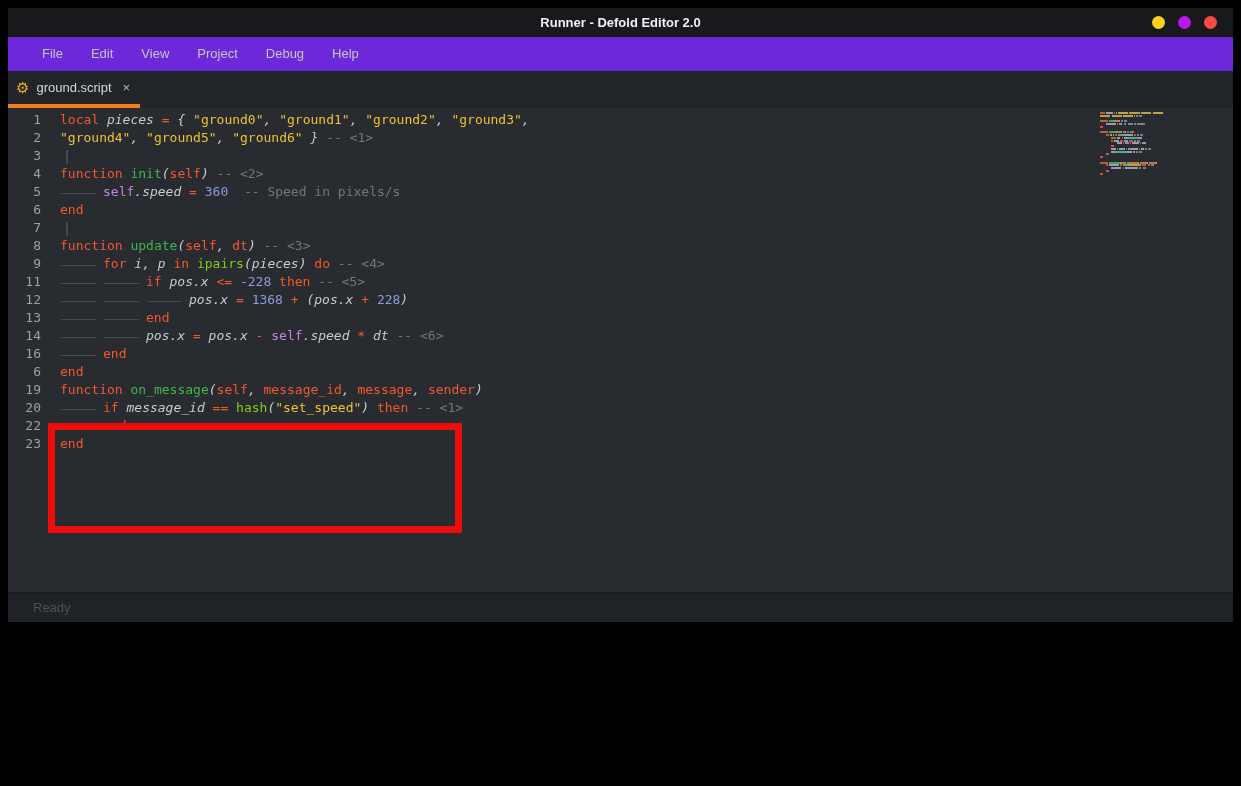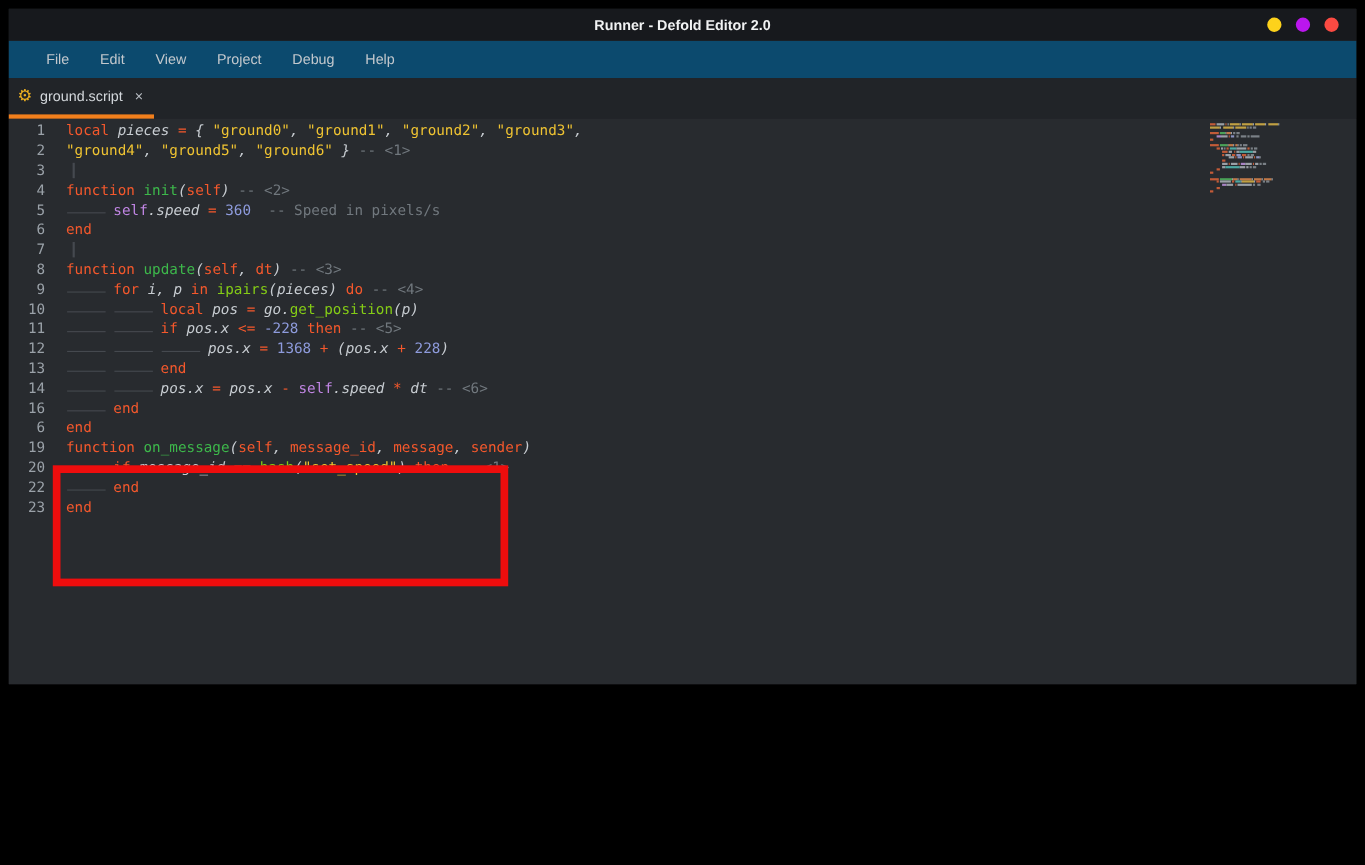--- a/index.html
+++ b/index.html
@@ -8,21 +8,21 @@
 
   .window{position:absolute;left:8px;top:8px;width:1225px;height:614px;background:#282b2f;display:flex;flex-direction:column;}
 
   
   .titlebar{height:29px;background:#17191d;position:relative;flex:0 0 auto;}
   .titlebar .title{position:absolute;left:0;right:0;top:0;height:29px;line-height:29px;text-align:center;color:#f1f2f3;font-weight:bold;font-size:13px;}
   .win-controls{position:absolute;right:16px;top:8px;display:flex;gap:13px;}
   .win-dot{width:13px;height:13px;border-radius:50%;}
 
   
-  .menubar{height:34px;background:#0c4a6e;display:flex;align-items:flex-end;padding-left:20px;flex:0 0 auto;}
+  .menubar{height:34px;background:#6d28d9;display:flex;align-items:flex-end;padding-left:20px;flex:0 0 auto;}
   .menu-item{color:#c3c8cd;font-size:13px;padding:0 14px;height:34px;line-height:34px;cursor:default;}
 
   
   .tabbar{height:37px;background:#212428;display:flex;align-items:stretch;flex:0 0 auto;}
   .tab{display:flex;align-items:center;padding:0 10px 0 8px;position:relative;gap:7px;min-width:120px;}
   .tab.active{border-bottom:4px solid #f27f1c;}
   .tab .gear{color:#edb021;font-size:15px;line-height:15px;}
   .tab .tab-label{color:#d3d7db;font-size:13px;}
   .tab .tab-close{color:#b9bec4;font-size:13px;padding-left:4px;cursor:default;}
 
@@ -88,21 +88,20 @@
     <div class="code-area" id="code-area">
         <div class="code-line"><div class="gutter">1</div><div class="line-text"><span class="tok-kw">local</span><span class="tok-txt"> pieces </span><span class="tok-op">=</span><span class="tok-txt"> { </span><span class="tok-str">"ground0"</span><span class="tok-txt">, </span><span class="tok-str">"ground1"</span><span class="tok-txt">, </span><span class="tok-str">"ground2"</span><span class="tok-txt">, </span><span class="tok-str">"ground3"</span><span class="tok-txt">,</span></div></div>
         <div class="code-line"><div class="gutter">2</div><div class="line-text"><span class="tok-str">"ground4"</span><span class="tok-txt">, </span><span class="tok-str">"ground5"</span><span class="tok-txt">, </span><span class="tok-str">"ground6"</span><span class="tok-txt"> } </span><span class="tok-cmt">-- &lt;1&gt;</span></div></div>
         <div class="code-line"><div class="gutter">3</div><div class="line-text"><span class="blank-bar"></span></div></div>
         <div class="code-line"><div class="gutter">4</div><div class="line-text"><span class="tok-kw">function </span><span class="tok-fn">init</span><span class="tok-txt">(</span><span class="tok-kw">self</span><span class="tok-txt">) </span><span class="tok-cmt">-- &lt;2&gt;</span></div></div>
         <div class="code-line"><div class="gutter">5</div><div class="line-text"><span class="tab-guide"></span><span class="tok-self">self</span><span class="tok-txt">.speed </span><span class="tok-op">=</span><span class="tok-txt"> </span><span class="tok-num">360</span><span class="tok-txt">  </span><span class="tok-cmt">-- Speed in pixels/s</span></div></div>
         <div class="code-line"><div class="gutter">6</div><div class="line-text"><span class="tok-kw">end</span></div></div>
         <div class="code-line"><div class="gutter">7</div><div class="line-text"><span class="blank-bar"></span></div></div>
         <div class="code-line"><div class="gutter">8</div><div class="line-text"><span class="tok-kw">function </span><span class="tok-fn">update</span><span class="tok-txt">(</span><span class="tok-kw">self</span><span class="tok-txt">, </span><span class="tok-kw">dt</span><span class="tok-txt">) </span><span class="tok-cmt">-- &lt;3&gt;</span></div></div>
         <div class="code-line"><div class="gutter">9</div><div class="line-text"><span class="tab-guide"></span><span class="tok-kw">for</span><span class="tok-txt"> i, p </span><span class="tok-kw">in</span><span class="tok-txt"> </span><span class="tok-bi">ipairs</span><span class="tok-txt">(pieces) </span><span class="tok-kw">do</span><span class="tok-txt"> </span><span class="tok-cmt">-- &lt;4&gt;</span></div></div>
-        <div class="code-line"><div class="gutter">10</div><div class="line-text"><span class="tab-guide"></span><span class="tab-guide"></span><span class="tok-kw">local</span><span class="tok-txt"> pos </span><span class="tok-op">=</span><span class="tok-txt"> go.</span><span class="tok-bi">get_position</span><span class="tok-txt">(p)</span></div></div>
         <div class="code-line"><div class="gutter">11</div><div class="line-text"><span class="tab-guide"></span><span class="tab-guide"></span><span class="tok-kw">if</span><span class="tok-txt"> pos.x </span><span class="tok-op">&lt;=</span><span class="tok-txt"> </span><span class="tok-num">-228</span><span class="tok-txt"> </span><span class="tok-kw">then</span><span class="tok-txt"> </span><span class="tok-cmt">-- &lt;5&gt;</span></div></div>
         <div class="code-line"><div class="gutter">12</div><div class="line-text"><span class="tab-guide"></span><span class="tab-guide"></span><span class="tab-guide"></span><span class="tok-txt">pos.x </span><span class="tok-op">=</span><span class="tok-txt"> </span><span class="tok-num">1368</span><span class="tok-txt"> </span><span class="tok-op">+</span><span class="tok-txt"> (pos.x </span><span class="tok-op">+</span><span class="tok-txt"> </span><span class="tok-num">228</span><span class="tok-txt">)</span></div></div>
         <div class="code-line"><div class="gutter">13</div><div class="line-text"><span class="tab-guide"></span><span class="tab-guide"></span><span class="tok-kw">end</span></div></div>
         <div class="code-line"><div class="gutter">14</div><div class="line-text"><span class="tab-guide"></span><span class="tab-guide"></span><span class="tok-txt">pos.x </span><span class="tok-op">=</span><span class="tok-txt"> pos.x </span><span class="tok-op">-</span><span class="tok-txt"> </span><span class="tok-self">self</span><span class="tok-txt">.speed </span><span class="tok-op">*</span><span class="tok-txt"> dt </span><span class="tok-cmt">-- &lt;6&gt;</span></div></div>
         <div class="code-line"><div class="gutter">16</div><div class="line-text"><span class="tab-guide"></span><span class="tok-kw">end</span></div></div>
         <div class="code-line"><div class="gutter">6</div><div class="line-text"><span class="tok-kw">end</span></div></div>
         <div class="code-line"><div class="gutter">19</div><div class="line-text"><span class="tok-kw">function </span><span class="tok-fn">on_message</span><span class="tok-txt">(</span><span class="tok-kw">self</span><span class="tok-txt">, </span><span class="tok-kw">message_id</span><span class="tok-txt">, </span><span class="tok-kw">message</span><span class="tok-txt">, </span><span class="tok-kw">sender</span><span class="tok-txt">)</span></div></div>
         <div class="code-line"><div class="gutter">20</div><div class="line-text"><span class="tab-guide"></span><span class="tok-kw">if</span><span class="tok-txt"> message_id </span><span class="tok-op">==</span><span class="tok-txt"> </span><span class="tok-bi">hash</span><span class="tok-txt">(</span><span class="tok-str">"set_speed"</span><span class="tok-txt">) </span><span class="tok-kw">then</span><span class="tok-txt"> </span><span class="tok-cmt">-- &lt;1&gt;</span></div></div>
         <div class="code-line"><div class="gutter">22</div><div class="line-text"><span class="tab-guide"></span><span class="tok-kw">end</span></div></div>
         <div class="code-line"><div class="gutter">23</div><div class="line-text"><span class="tok-kw">end</span></div></div>
@@ -228,14 +227,17 @@
         <div class="mm-bar" style="left: 22.55px; top: 55px; width: 1.05px; background: rgb(194, 91, 56);"></div>
         <div class="mm-bar" style="left: 24.65px; top: 55px; width: 13.65px; background: rgb(154, 160, 166);"></div>
         <div class="mm-bar" style="left: 39.35px; top: 55px; width: 2.1px; background: rgb(122, 128, 134);"></div>
         <div class="mm-bar" style="left: 42.5px; top: 55px; width: 3.15px; background: rgb(122, 128, 134);"></div>
         <div class="mm-bar" style="left: 5.5px; top: 57.75px; width: 3.15px; background: rgb(194, 91, 56);"></div>
         <div class="mm-bar" style="left: 0px; top: 60.5px; width: 3.15px; background: rgb(194, 91, 56);"></div>
       </div>
     <div class="annotation-rect"></div>
   </div>
 
+  <div class="statusbar">
+    <span class="status-text">Ready</span>
+  </div>
 
 </div>
 
 </body></html>

